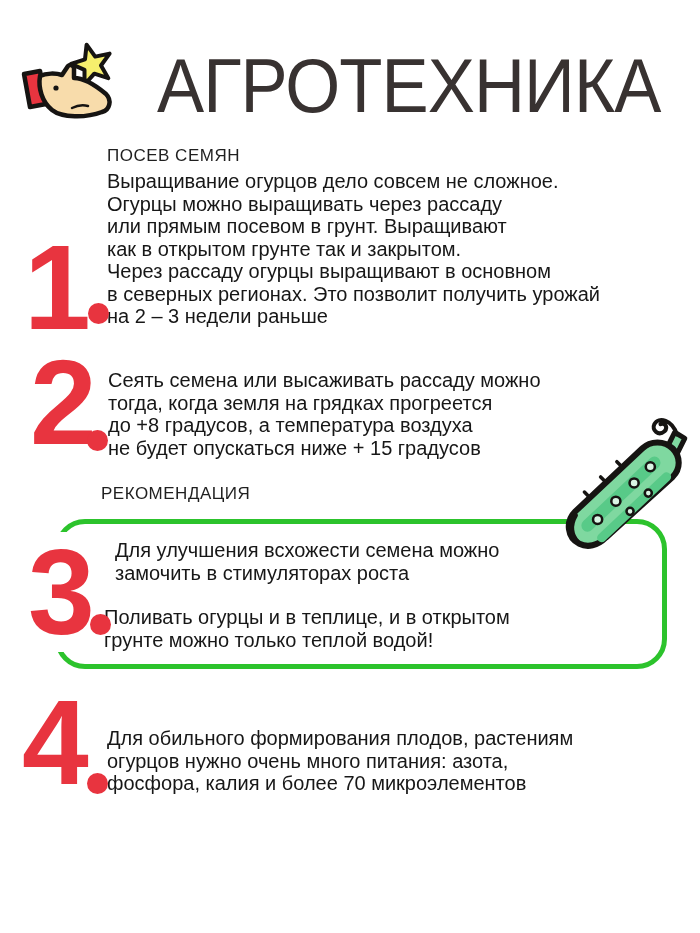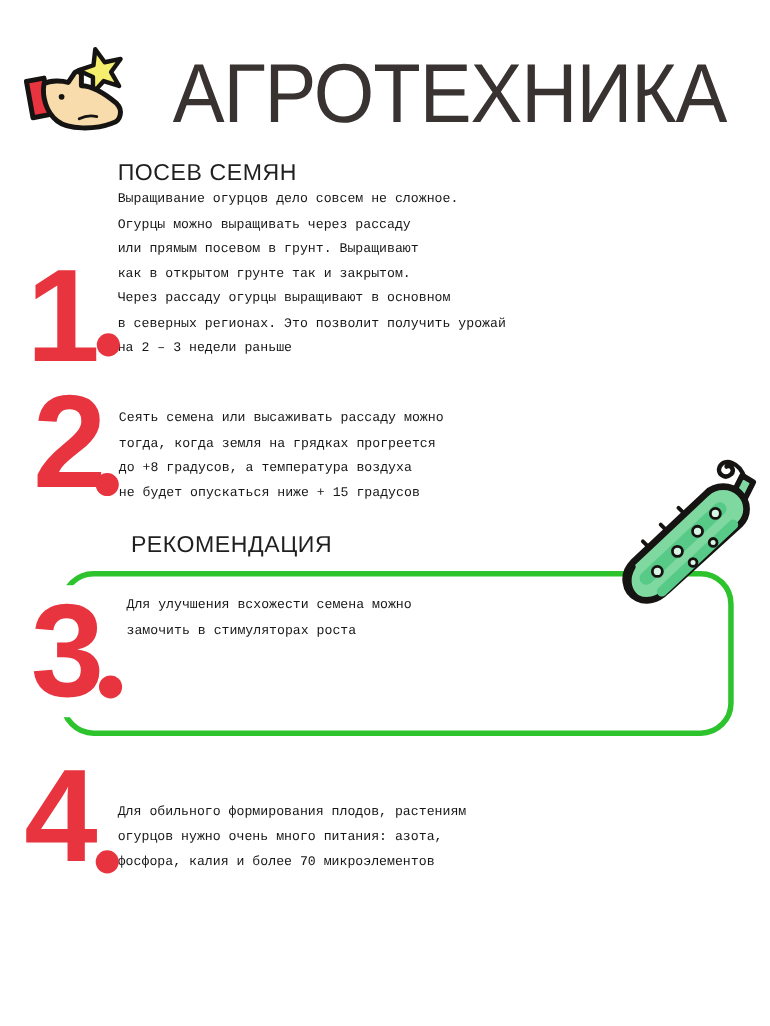--- a/index.html
+++ b/index.html
@@ -8,29 +8,29 @@
     font-family:"Liberation Sans", sans-serif;color:#1b1b1b;margin-top:32px;
   }
   .title{
     position:absolute;left:157px;top:16px;margin:0;
     font-size:76px;font-weight:400;line-height:1;letter-spacing:-1px;
     color:#383231;white-space:nowrap;
     transform:scaleX(0.93);transform-origin:left top;
   }
   .icon-hand{position:absolute;left:16px;top:6px;width:122px;height:96px;}
   h2.sec-head{
-    position:absolute;margin:0;font-size:21px;font-weight:400;letter-spacing:0.5px;color:#1f1f1f;
+    position:absolute;margin:0;font-size:17px;font-weight:400;letter-spacing:0.5px;color:#1f1f1f;
     white-space:nowrap;
   }
   .head-1{left:107px;top:114px;}
-  .head-rec{left:119px;top:452px;}
+  .head-rec{left:101px;top:452px;}
   .head-4{left:107px;top:664px;}
   .body-text{
-    position:absolute;margin:0;font-size:12px;line-height:22.5px;color:#171717;
-    white-space:pre-line;width:592px;font-family:Liberation Mono, monospace;
+    position:absolute;margin:0;font-size:20px;line-height:22.5px;color:#171717;
+    white-space:pre-line;width:592px;
   }
   .body-1{left:107px;top:138px;}
   .body-2{left:108px;top:337px;}
   .body-4{left:107px;top:695px;}
   .big-num{
     position:absolute;font-size:120px;line-height:1;font-weight:700;color:#e8343f;
     letter-spacing:-2px;
   }
   .num-1{left:24px;top:195px;}
   .num-2{left:30px;top:310px;}
@@ -84,20 +84,22 @@
 тогда, когда земля на грядках прогреется
 до +8 градусов, а температура воздуха
 не будет опускаться ниже + 15 градусов</p>
 
   <h2 class="sec-head head-rec">РЕКОМЕНДАЦИЯ</h2>
   <div class="rec-box"></div>
   <div class="big-num num-3">3</div>
   <div class="num-dot dot-3"></div>
   <p class="body-text box-p1">Для улучшения всхожести семена можно
 замочить в стимуляторах роста</p>
+  <p class="body-text box-p2">Поливать огурцы и в теплице, и в открытом
+грунте можно только теплой водой!</p>
 
   <svg class="icon-cucumber" viewBox="0 0 145 140" aria-hidden="true">
     <path d="M110,38 L120,18 L130,24 L120,44 Z" fill="#7fd8a0" stroke="#161412" stroke-width="5" stroke-linejoin="round"></path>
     <path d="M122,20 C118,6 104,2 100,10 C97,16 104,22 110,17 C114,13 110,8 106,10" fill="none" stroke="#161412" stroke-width="4" stroke-linecap="round"></path>
     <path d="M26,128 C14,122 12,106 22,96 L88,34 C96,26 110,26 118,34 C126,42 126,54 118,62 L52,122 C44,130 34,132 26,128 Z" fill="#7fd8a0" stroke="#161412" stroke-width="6" stroke-linejoin="round"></path>
     <path d="M34,110 L100,48" stroke="#58ca88" stroke-width="12" stroke-linecap="round" fill="none"></path>
     <path d="M48,122 L112,62" stroke="#58ca88" stroke-width="9" stroke-linecap="round" fill="none"></path>
     <path d="M24,126 C18,120 16,110 22,100" stroke="#161412" stroke-width="5" fill="none" stroke-linecap="round"></path>
     <g stroke="#161412" stroke-width="3.5" stroke-linecap="round">
       <path d="M36,82 L31,77"></path>

